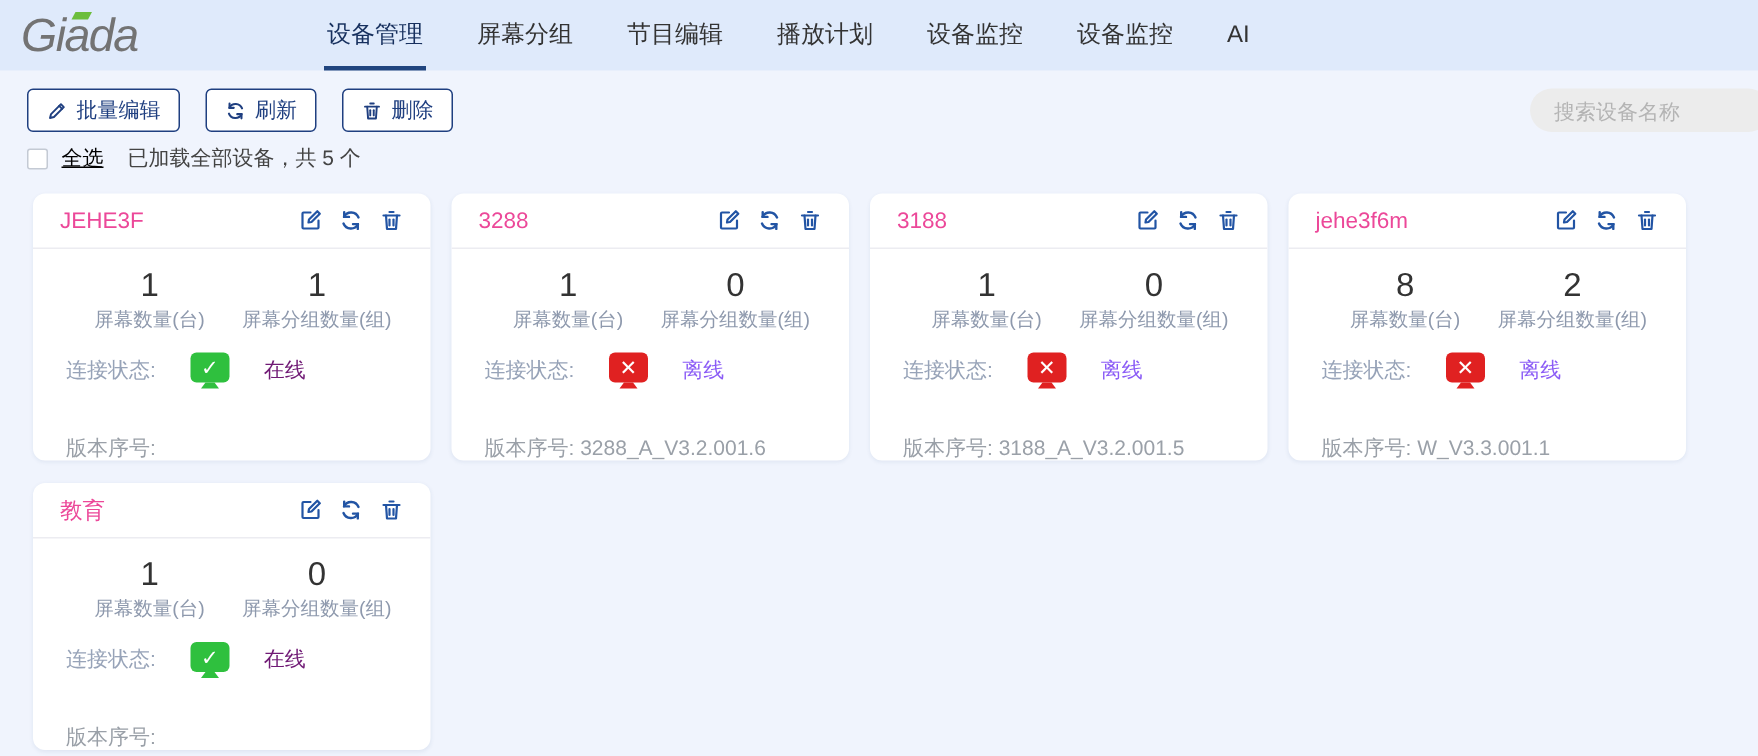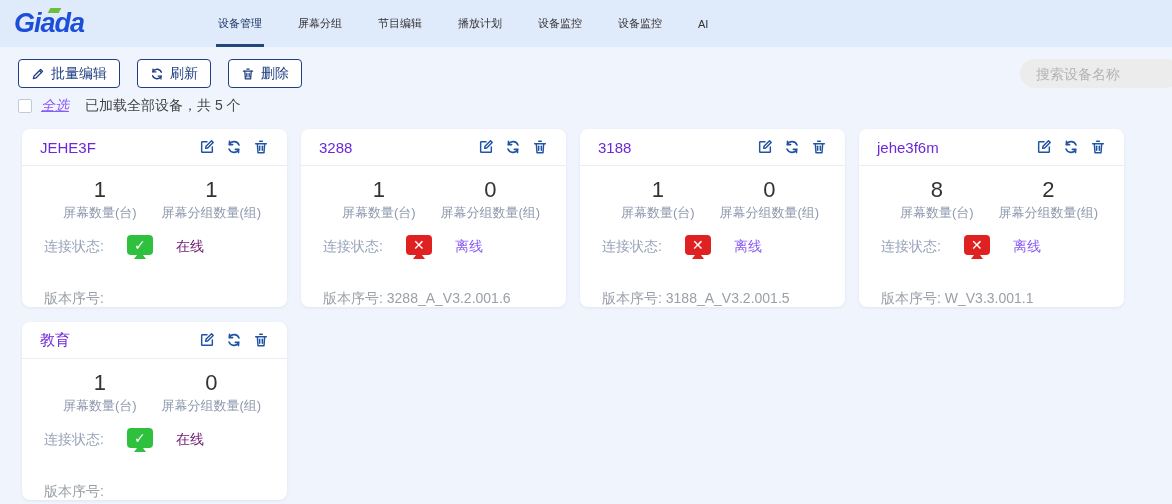--- a/index.html
+++ b/index.html
@@ -14,32 +14,32 @@
   .topbar {
     height:47px; background:#dfeafb;
     display:flex; align-items:stretch;
     padding-left:14px;
   }
   .logo {
     position:relative; display:flex; align-items:center;
     width:100px; flex:0 0 auto;
   }
   .logo-text {
-    font-style:italic; font-weight:700; font-size:27px;
-    color:#1d4ed8; letter-spacing:-1px;
+    font-style:italic; font-weight:400; font-size:31px;
+    color:#737373; letter-spacing:-1px;
   }
   .logo-accent {
     position:absolute; left:35px; top:8px;
     width:11px; height:5px; background:#6cbe3c;
     transform:skewX(-28deg);
   }
   .nav { display:flex; align-items:stretch; gap:36px; margin-left:104px; }
   .nav-item {
     display:flex; align-items:center; position:relative;
-    font-size:11px; color:#333; cursor:pointer; white-space:nowrap;text-align:right;
+    font-size:16px; color:#333; cursor:pointer; white-space:nowrap;text-align:right;
   }
   .nav-item.active { color:#17305e; font-weight:500; }
   .nav-item.active::after {
     content:""; position:absolute; left:-2px; right:-2px; bottom:0;
     height:3px; background:#20457f;
   }
 
   
   .toolbar {
     position:relative; margin-top:12px; padding-left:18px;
@@ -65,40 +65,40 @@
   
   .selection-row {
     margin-top:9px; padding-left:18px; height:17px;
     display:flex; align-items:center; gap:9px; font-size:14px;
   }
   .checkbox {
     width:14px; height:14px; background:#fff;
     border:1px solid #c4cad4; border-radius:2px; cursor:pointer;
     flex:0 0 auto;
   }
-  .select-all { color:#8b5cf6; text-decoration:underline; cursor:pointer;font-style:italic; }
+  .select-all { color:#000000; text-decoration:underline; cursor:pointer; }
   .summary { color:#444; margin-left:7px; }
 
   
   .cards {
     margin-top:15px; padding-left:22px;
     display:grid; grid-template-columns:repeat(4,265px);
     gap:15px 14px;
   }
   .card {
     background:#fff; border-radius:8px; height:178px;
     box-shadow:0 1px 3px rgba(30,60,120,.08);
     overflow:hidden;
   }
   .card-header {
     height:37px; padding:0 18px;
     display:flex; align-items:center; justify-content:space-between;
     border-bottom:1px solid #ececf1;
   }
-  .card-name { font-size:15px; color:#6d28d9; }
+  .card-name { font-size:15px; color:#ec4899; }
   .card-actions { display:flex; align-items:center; gap:11px; color:#2254a4; }
   .card-actions svg { display:block; cursor:pointer; }
   .card-body { padding:12px 20px 0 22px; }
   .stats { display:flex; }
   .stat { flex:1; text-align:center; }
   .stat-num { font-size:22px; color:#333; line-height:24px; }
   .stat-lbl { font-size:13px; color:#8e99ad; margin-top:2px; }
   .status-row {
     margin-top:13px; display:flex; align-items:center; gap:23px;
     font-size:14px;

